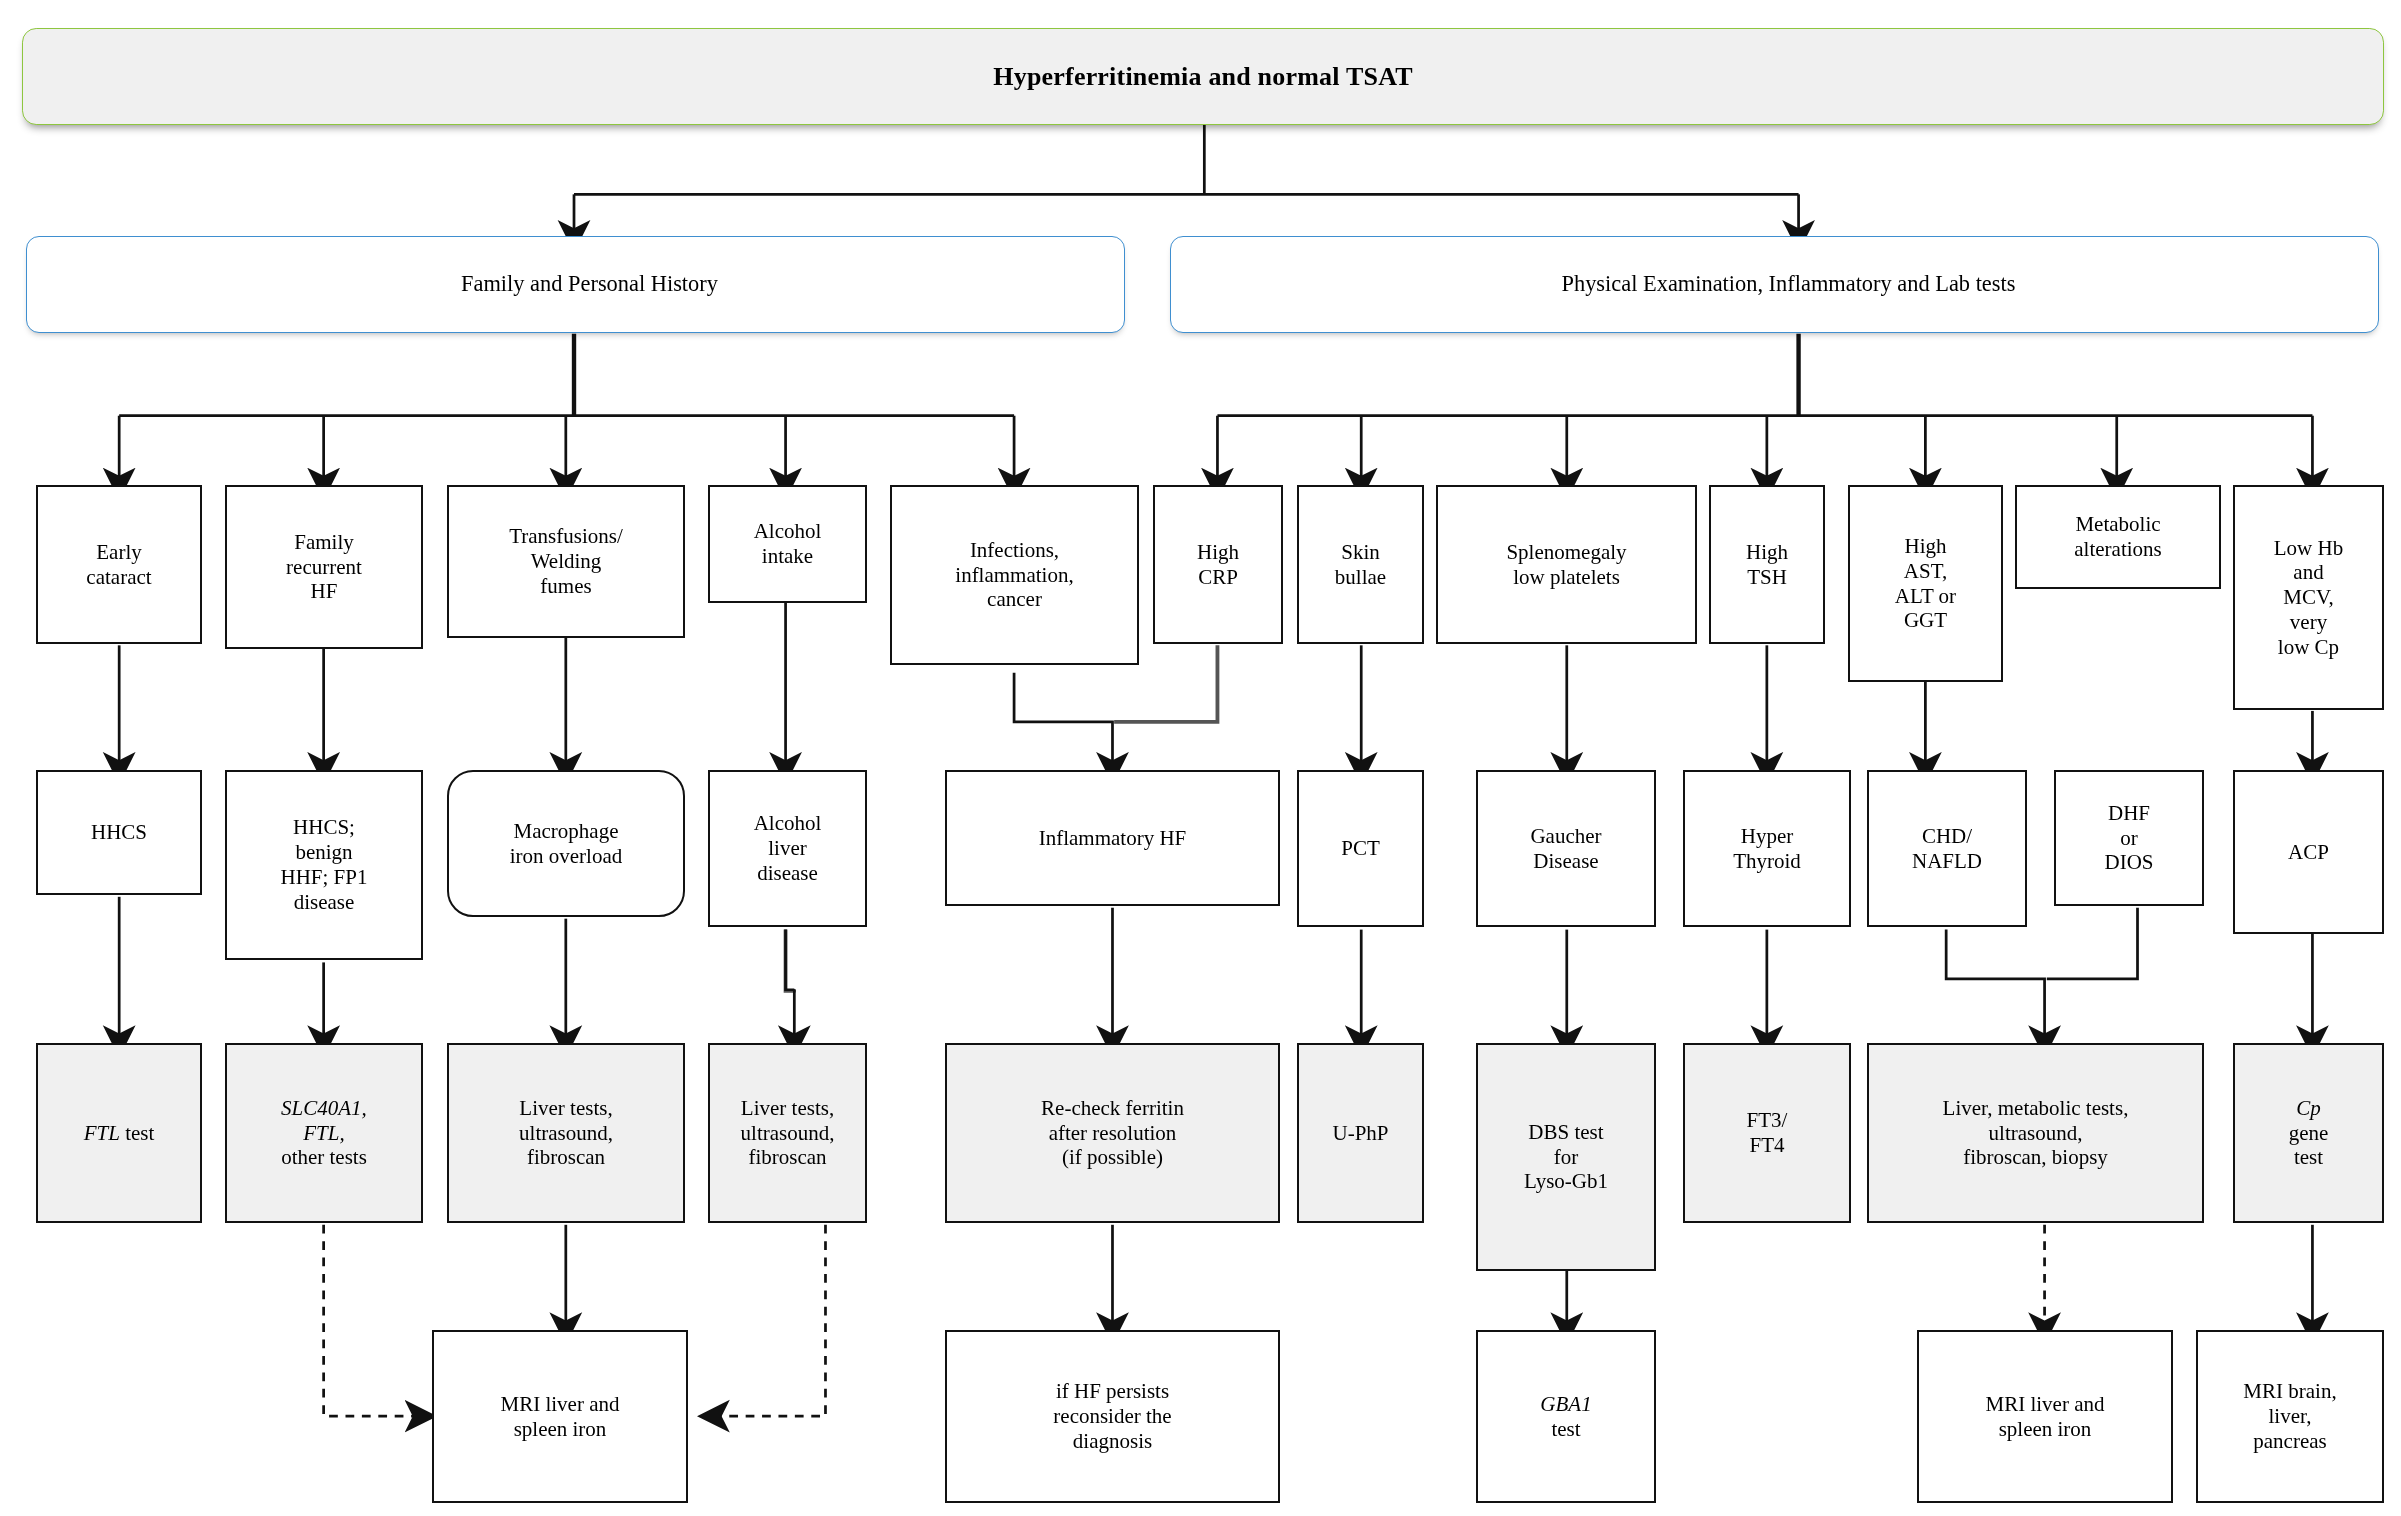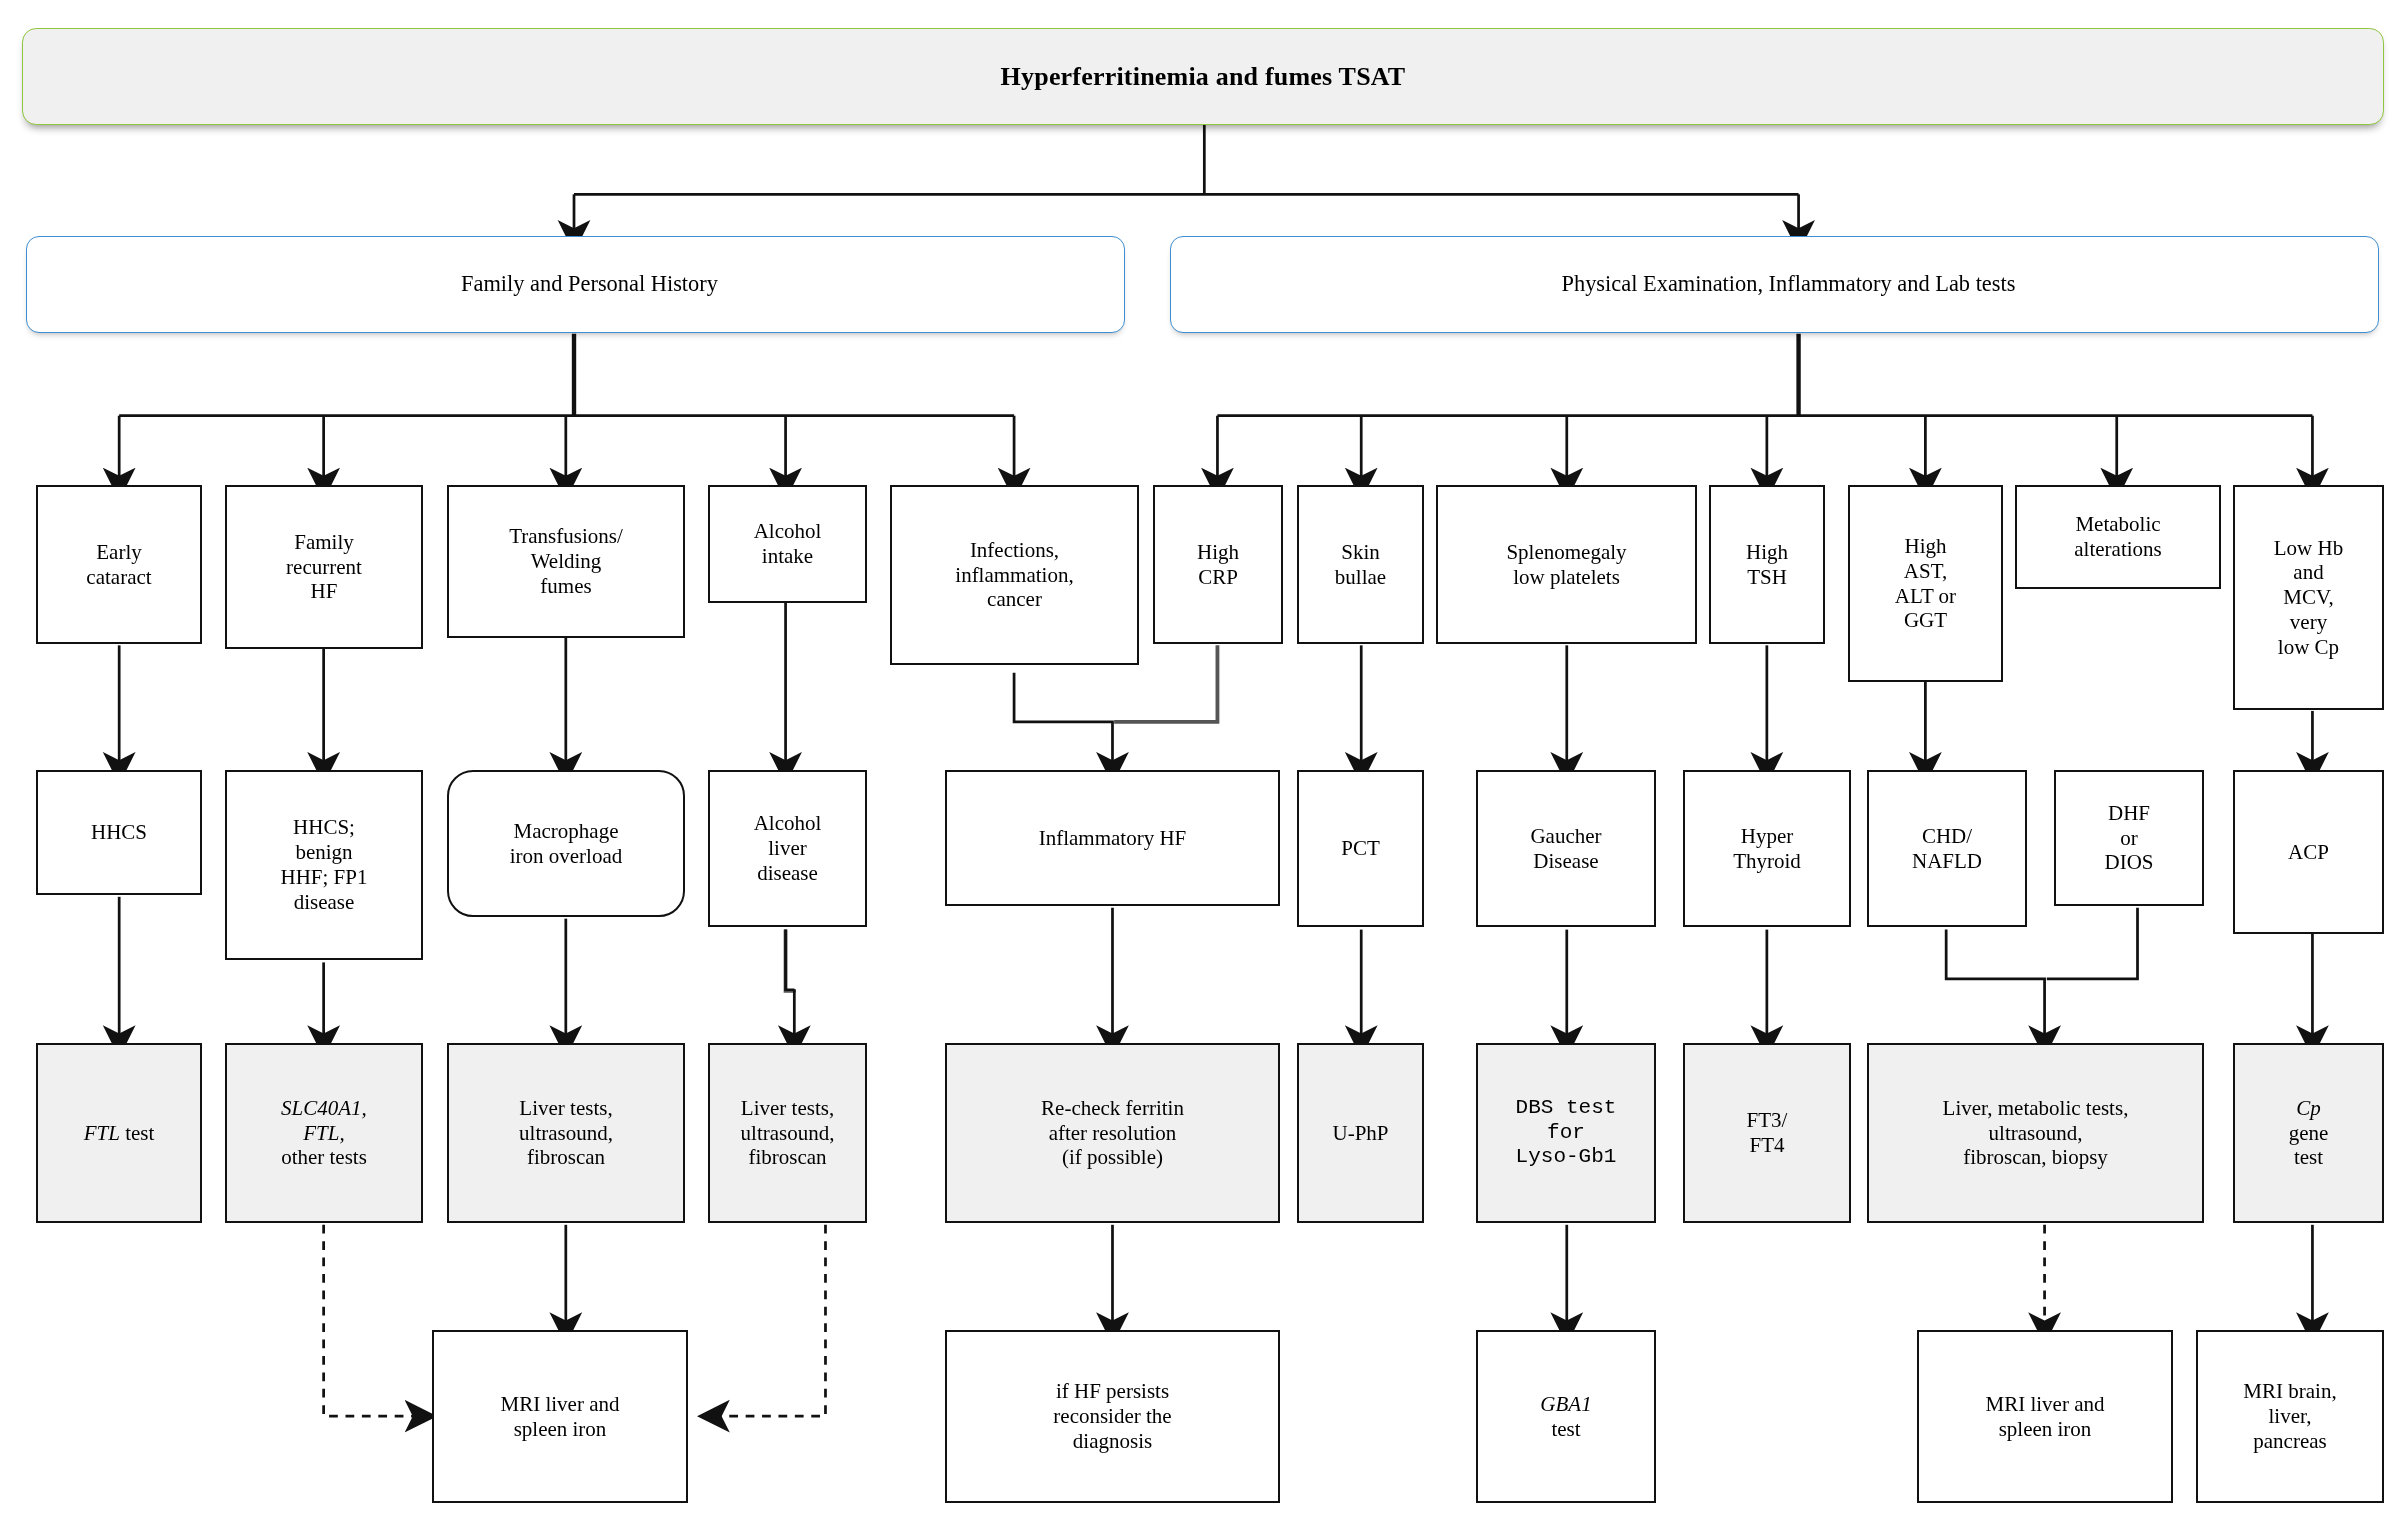--- a/index.html
+++ b/index.html
@@ -108,21 +108,21 @@
       <path d="M4230,2240 L4230,2430" marker-end="url(#ah)"></path>
     </g>
 
     <g stroke="#111" stroke-width="5" fill="none" stroke-dasharray="16 14">
       <path d="M592,2240 L592,2590 L770,2590" marker-end="url(#ahd)"></path>
       <path d="M1510,2240 L1510,2590 L1305,2590" marker-end="url(#ahd)"></path>
     </g>
   </svg>
 
   <div class="node root" style="left:22px;top:28.4px;width:2362px;height:97px;">
-    <span class="lbl">Hyperferritinemia and fumes TSAT</span>
+    <span class="lbl">Hyperferritinemia and normal TSAT</span>
   </div>
 
   <div class="node branch" style="left:26px;top:236px;width:1099px;height:97px;">
     <span class="lbl">Family and Personal History</span>
   </div>
   <div class="node branch" style="left:1170px;top:236px;width:1209px;height:97px;">
     <span class="lbl">Physical Examination,  Inflammatory and Lab  tests</span>
   </div>
 
   <div class="node plain" style="left:36px;top:485px;width:166px;height:159px;">
@@ -207,21 +207,21 @@
   </div>
   <div class="node shaded" style="left:708px;top:1043px;width:159px;height:180px;">
     <span class="lbl">Liver tests,<br>ultrasound,<br>fibroscan</span>
   </div>
   <div class="node shaded" style="left:945px;top:1043px;width:335px;height:180px;">
     <span class="lbl">Re-check ferritin<br>after resolution<br>(if possible)</span>
   </div>
   <div class="node shaded" style="left:1297px;top:1043px;width:127px;height:180px;">
     <span class="lbl">U-PhP</span>
   </div>
-  <div class="node shaded" style="left:1476px;top:1043px;width:180px;height:180px;font-family:Liberation Mono, monospace;">
+  <div class="node shaded" style="left:1476px;top:1043px;width:180px;height:228px;">
     <span class="lbl">DBS test<br>for<br>Lyso-Gb1</span>
   </div>
   <div class="node shaded" style="left:1683px;top:1043px;width:168px;height:180px;">
     <span class="lbl">FT3/<br>FT4</span>
   </div>
   <div class="node shaded" style="left:1867px;top:1043px;width:337px;height:180px;">
     <span class="lbl">Liver, metabolic tests,<br>ultrasound,<br>fibroscan, biopsy</span>
   </div>
   <div class="node shaded" style="left:2233px;top:1043px;width:151px;height:180px;">
     <span class="lbl"><i>Cp</i><br>gene<br>test</span>

